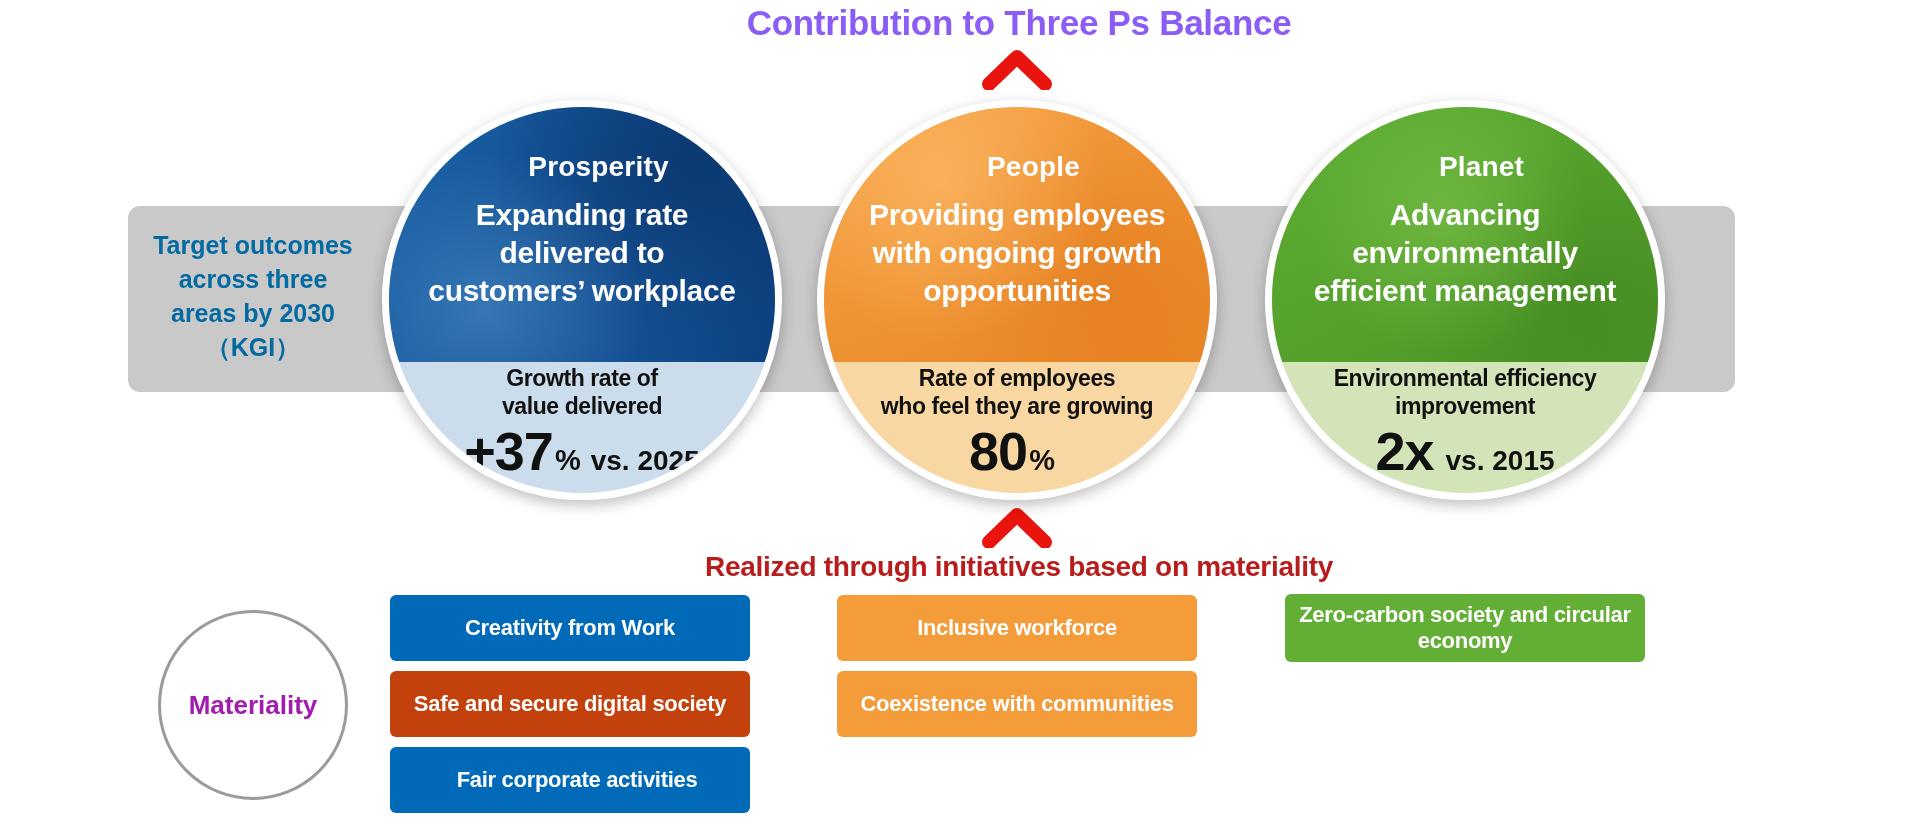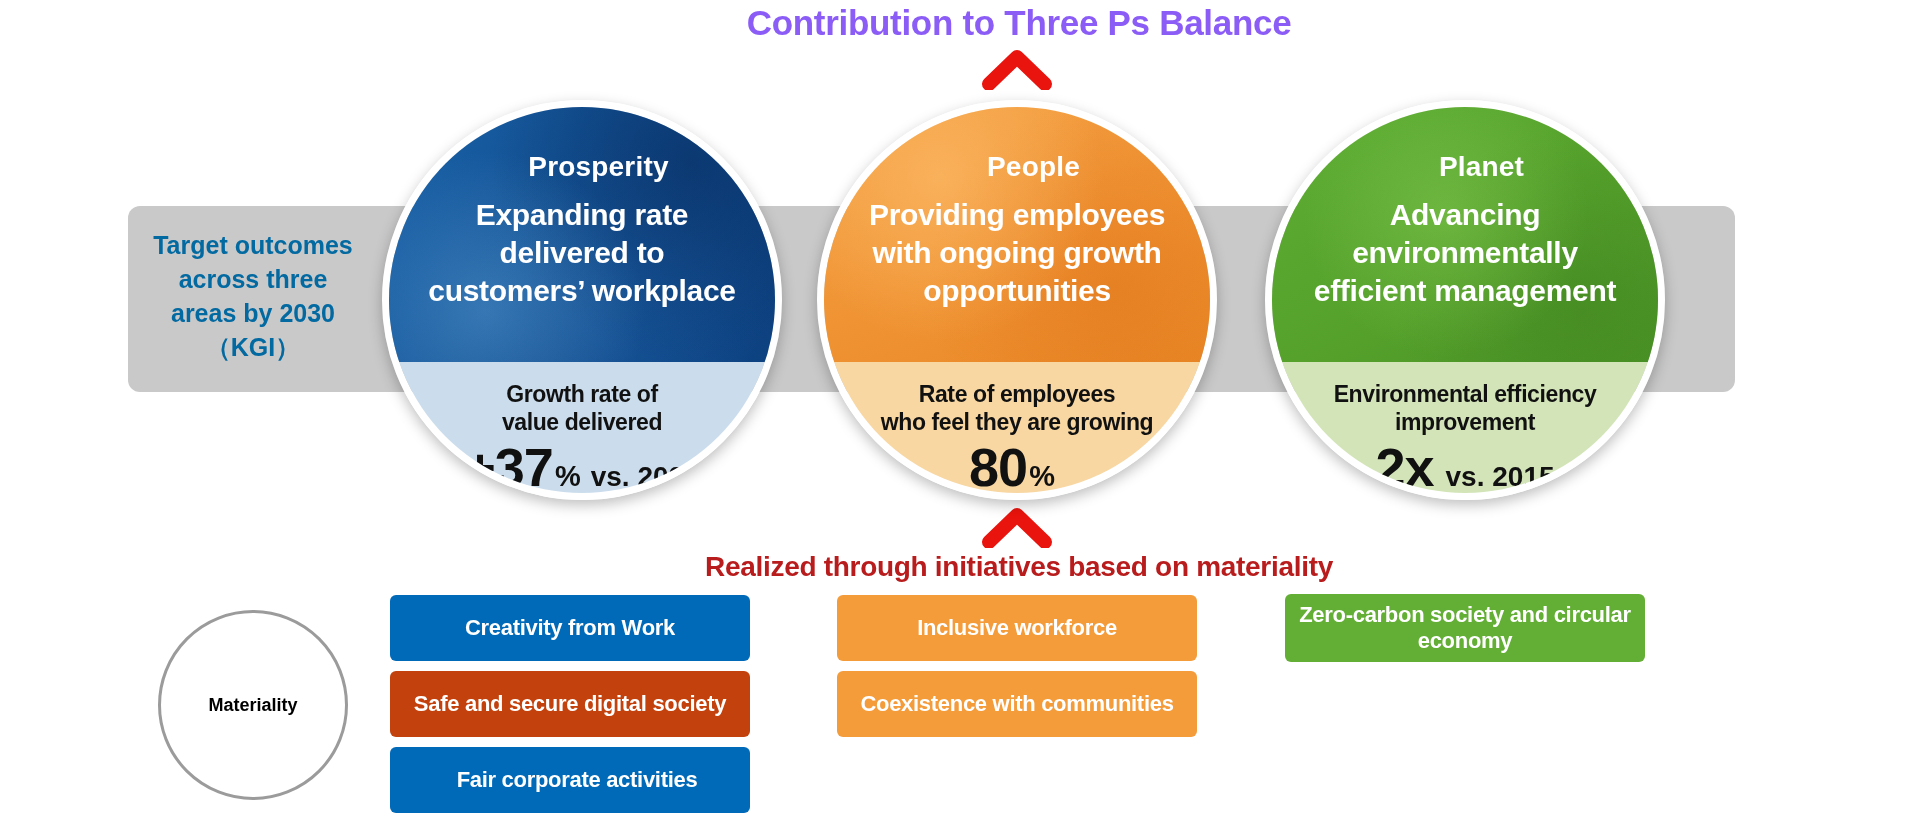--- a/index.html
+++ b/index.html
@@ -54,41 +54,41 @@
     radial-gradient(circle at 80% 80%, rgba(58,122,28,0.4), rgba(58,122,28,0) 50%),
     linear-gradient(150deg, #5fae34 0%, #54a02b 60%, #4c9526 100%); }
   .c-name {
     margin-top:44px; font-size:28px; font-weight:bold; letter-spacing:0.2px;margin-left:33px;
   }
   .c-headline {
     margin-top:13px; font-size:30px; font-weight:bold; line-height:38px;
     letter-spacing:-0.3px; white-space:nowrap;
   }
   .c-bottom {
-    height:131px; padding-top:18px; box-sizing:content-box;
+    height:131px; padding-top:2px; box-sizing:content-box;
     display:flex; flex-direction:column; align-items:center;
     color:#111111; text-align:center;
   }
   .c-label { font-size:23px; font-weight:bold; line-height:28px; letter-spacing:-0.4px; white-space:nowrap; }
   .c-metric { display:flex; align-items:baseline; justify-content:center; }
   .m-val  { font-size:54px; font-weight:bold; letter-spacing:-1px; }
   .m-unit { font-size:29px; font-weight:bold; margin-left:2px; }
   .m-note { font-size:28px; font-weight:bold; margin-left:10px; }
   
   .note {
     position:absolute; left:569px; top:551px; width:900px;
     text-align:center; font-size:28px; font-weight:bold; color:#b91c1c;
     letter-spacing:-0.3px;
   }
   
   .materiality {
     position:absolute; left:158px; top:610px; width:184px; height:184px;
     border:3px solid #9b9b9b; border-radius:50%; background:#ffffff;
     display:flex; align-items:center; justify-content:center;
-    font-size:18px; font-weight:bold; color:#000000;
+    font-size:26px; font-weight:bold; color:#a21caf;
   }
   
   .ibox {
     position:absolute; width:360px; height:66px; border-radius:6px;
     display:flex; align-items:center; justify-content:center;
     color:#ffffff; font-size:22px; font-weight:bold; letter-spacing:-0.3px;
     text-align:center; line-height:26px; padding:0 14px; box-sizing:border-box;
   }
   .col-blue   { left:390px; }
   .col-orange { left:837px; }

